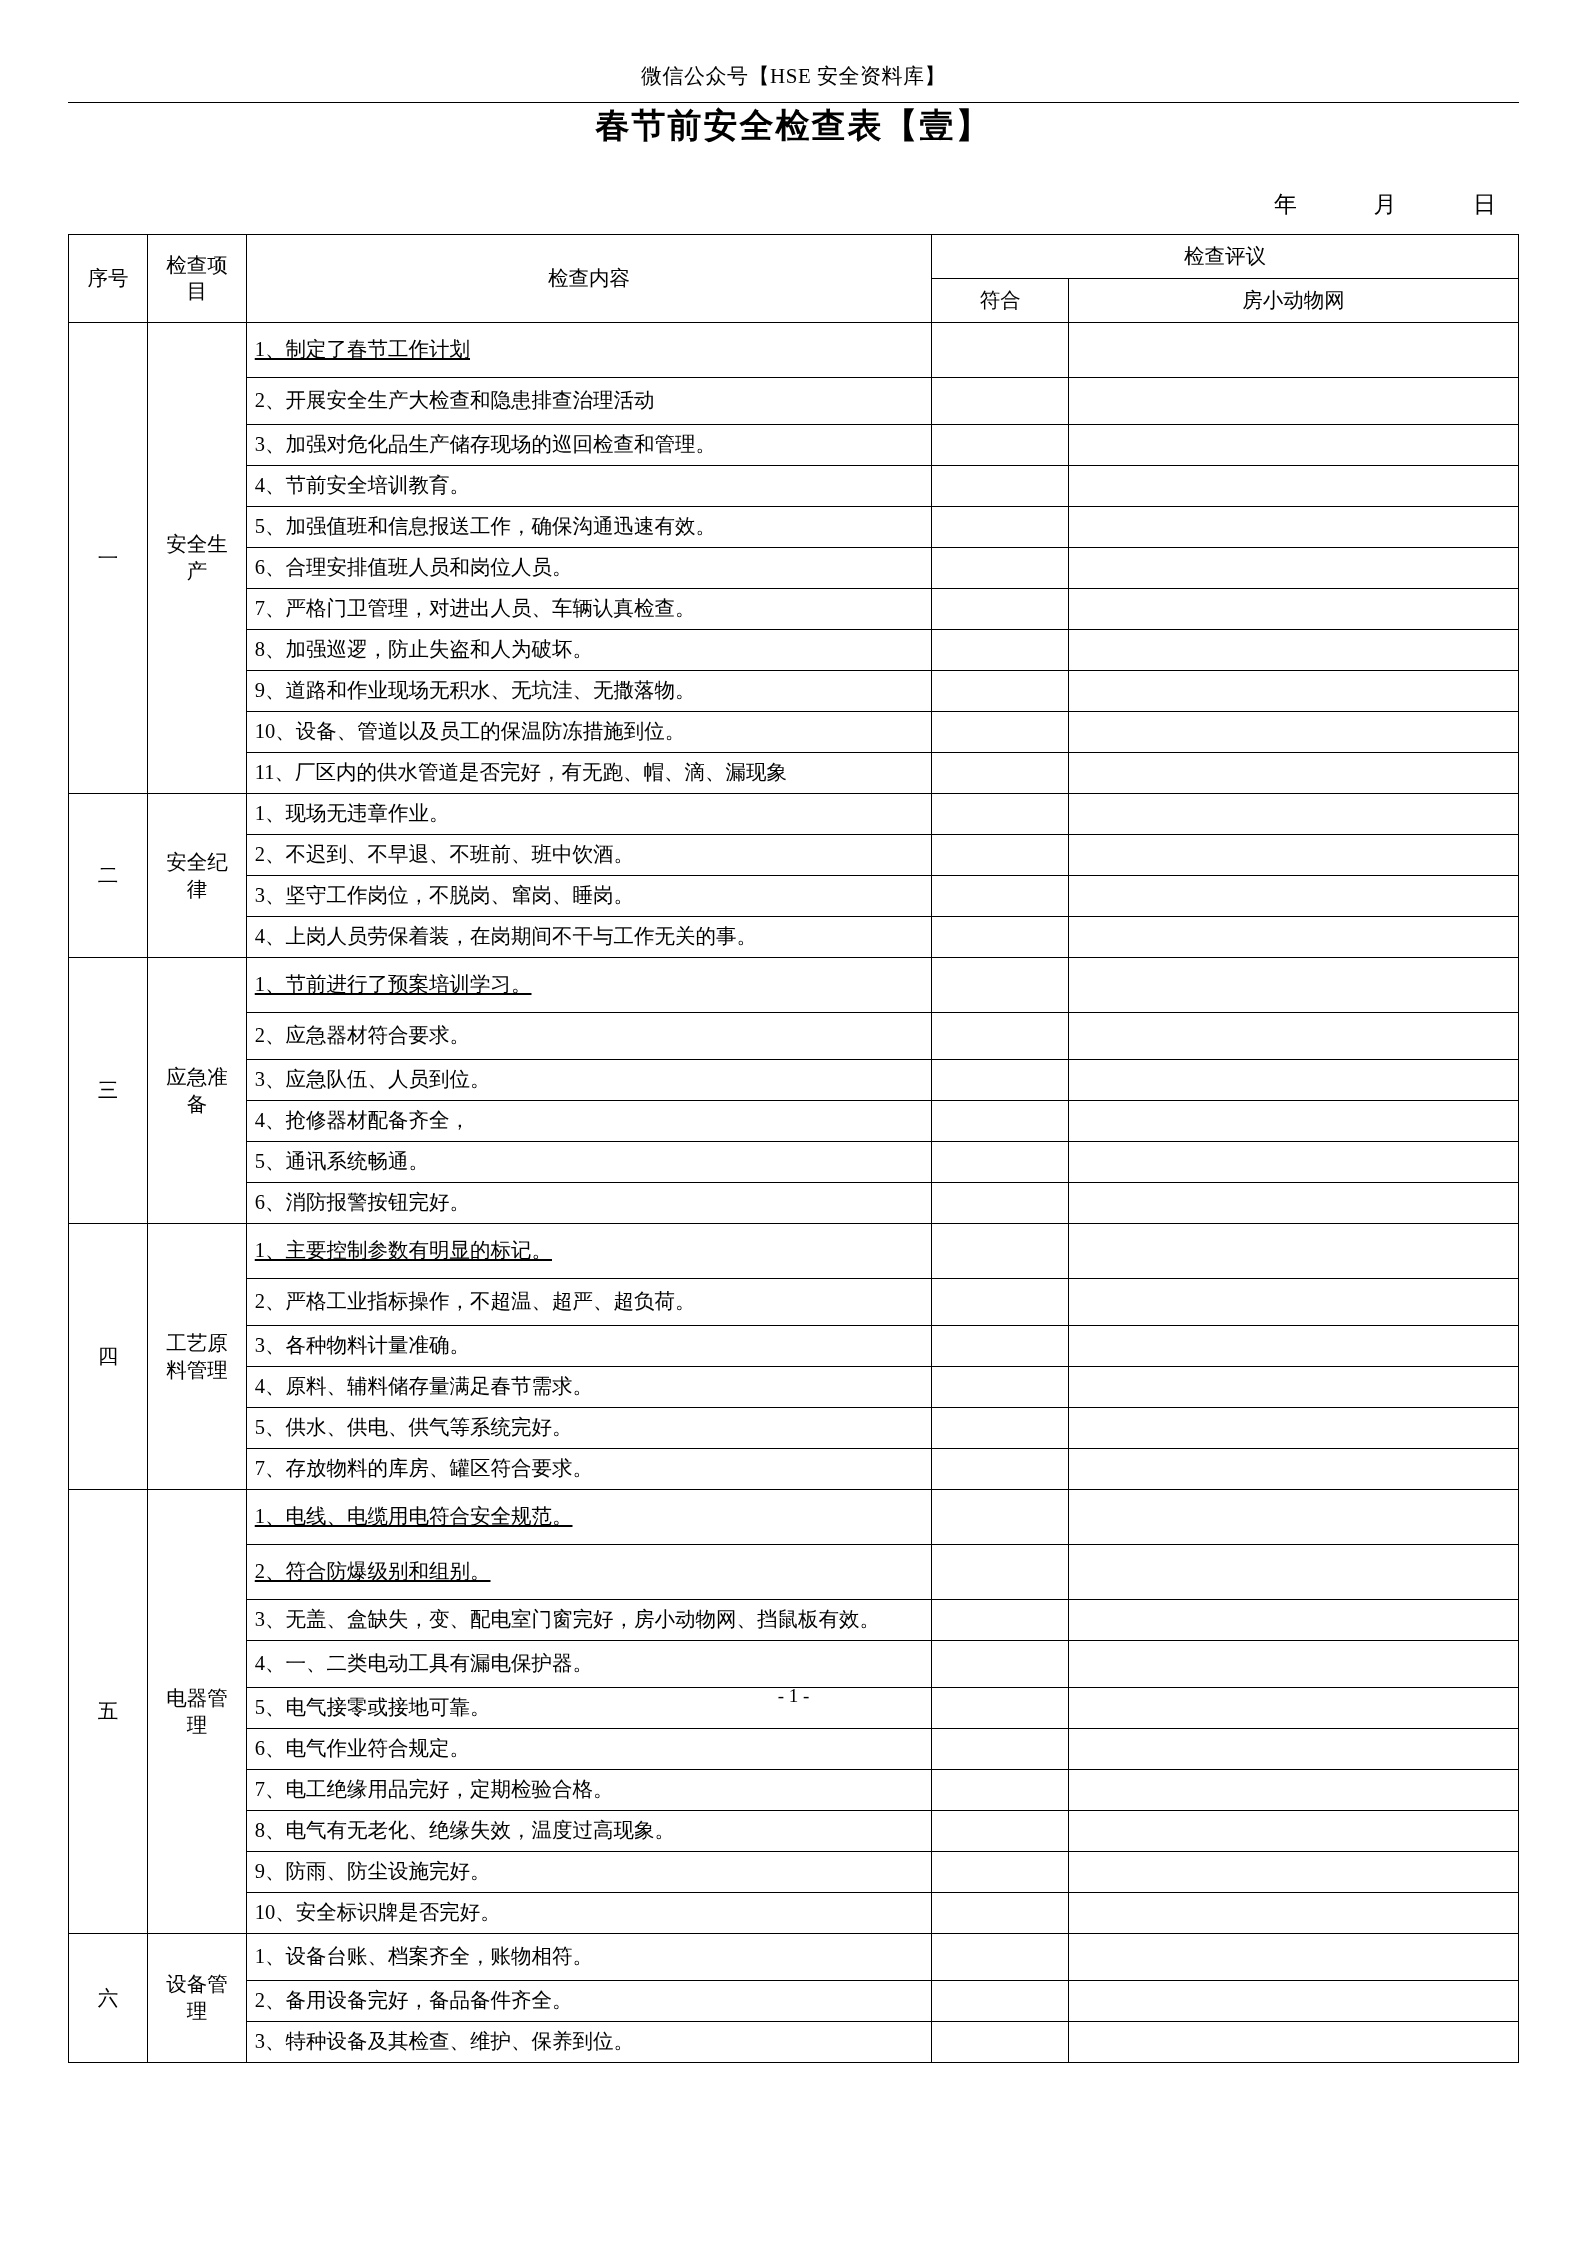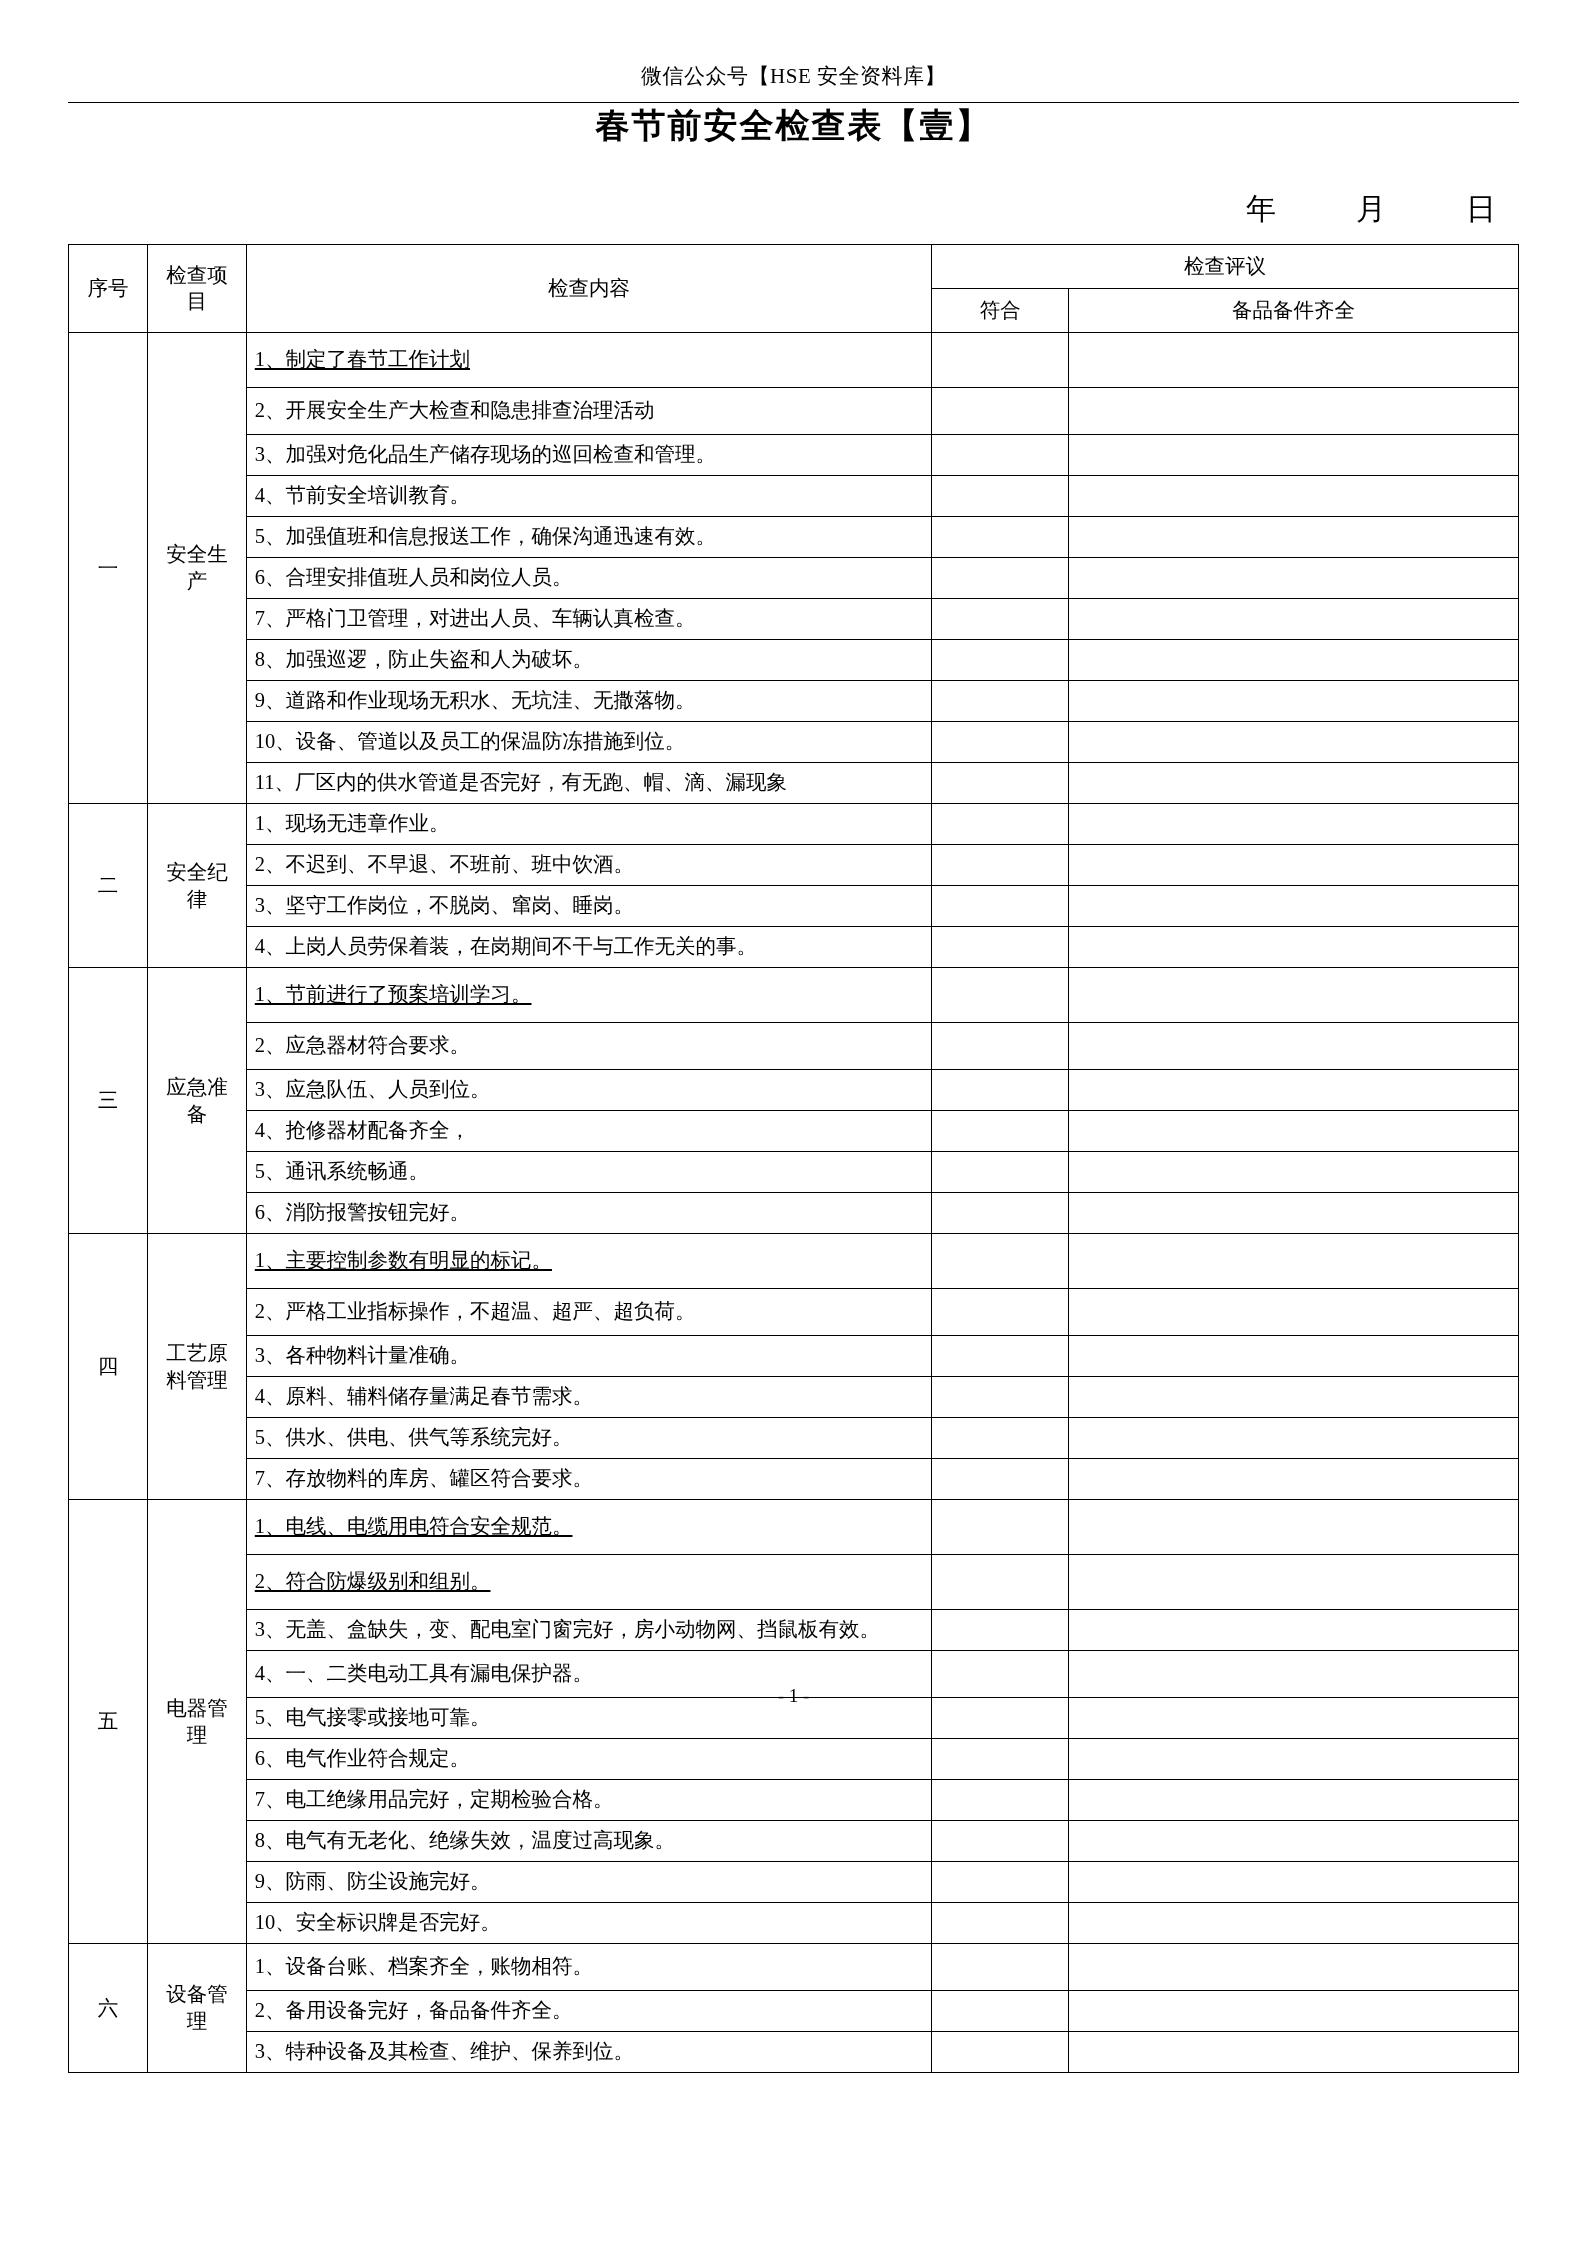--- a/index.html
+++ b/index.html
@@ -36,21 +36,21 @@
   .doc-title {
     text-align: center;
     font-size: 34px;
     font-weight: bold;
     letter-spacing: 2px;
   }
   
   .date-line {
     margin-top: 40px;
     text-align: right;
-    font-size: 30px;
+    font-size: 23px;
     padding-right: 22px;
     letter-spacing: 1px;
   }
   .date-line span { display: inline-block; }
   .date-gap { width: 62px; }
   
   table.chk {
     margin-top: 14px;
     border-collapse: collapse;
     width: 100%;
@@ -129,21 +129,21 @@
     </colgroup>
     <thead>
       <tr class="head-h">
         <td rowspan="2">序号</td>
         <td rowspan="2">检查项目</td>
         <td rowspan="2">检查内容</td>
         <td colspan="2">检查评议</td>
       </tr>
       <tr class="head-h">
         <td>符合</td>
-        <td>备品备件齐全</td>
+        <td>房小动物网</td>
       </tr>
     </thead>
     <tbody>
 
       <tr>
         <td class="vert-label" rowspan="11">一</td>
         <td class="vert-label" rowspan="11">安全生产</td>
         <td class="cell-content taller">1、制定了春节工作计划</td>
         <td class="cell-blank"></td>
         <td class="cell-blank"></td>

